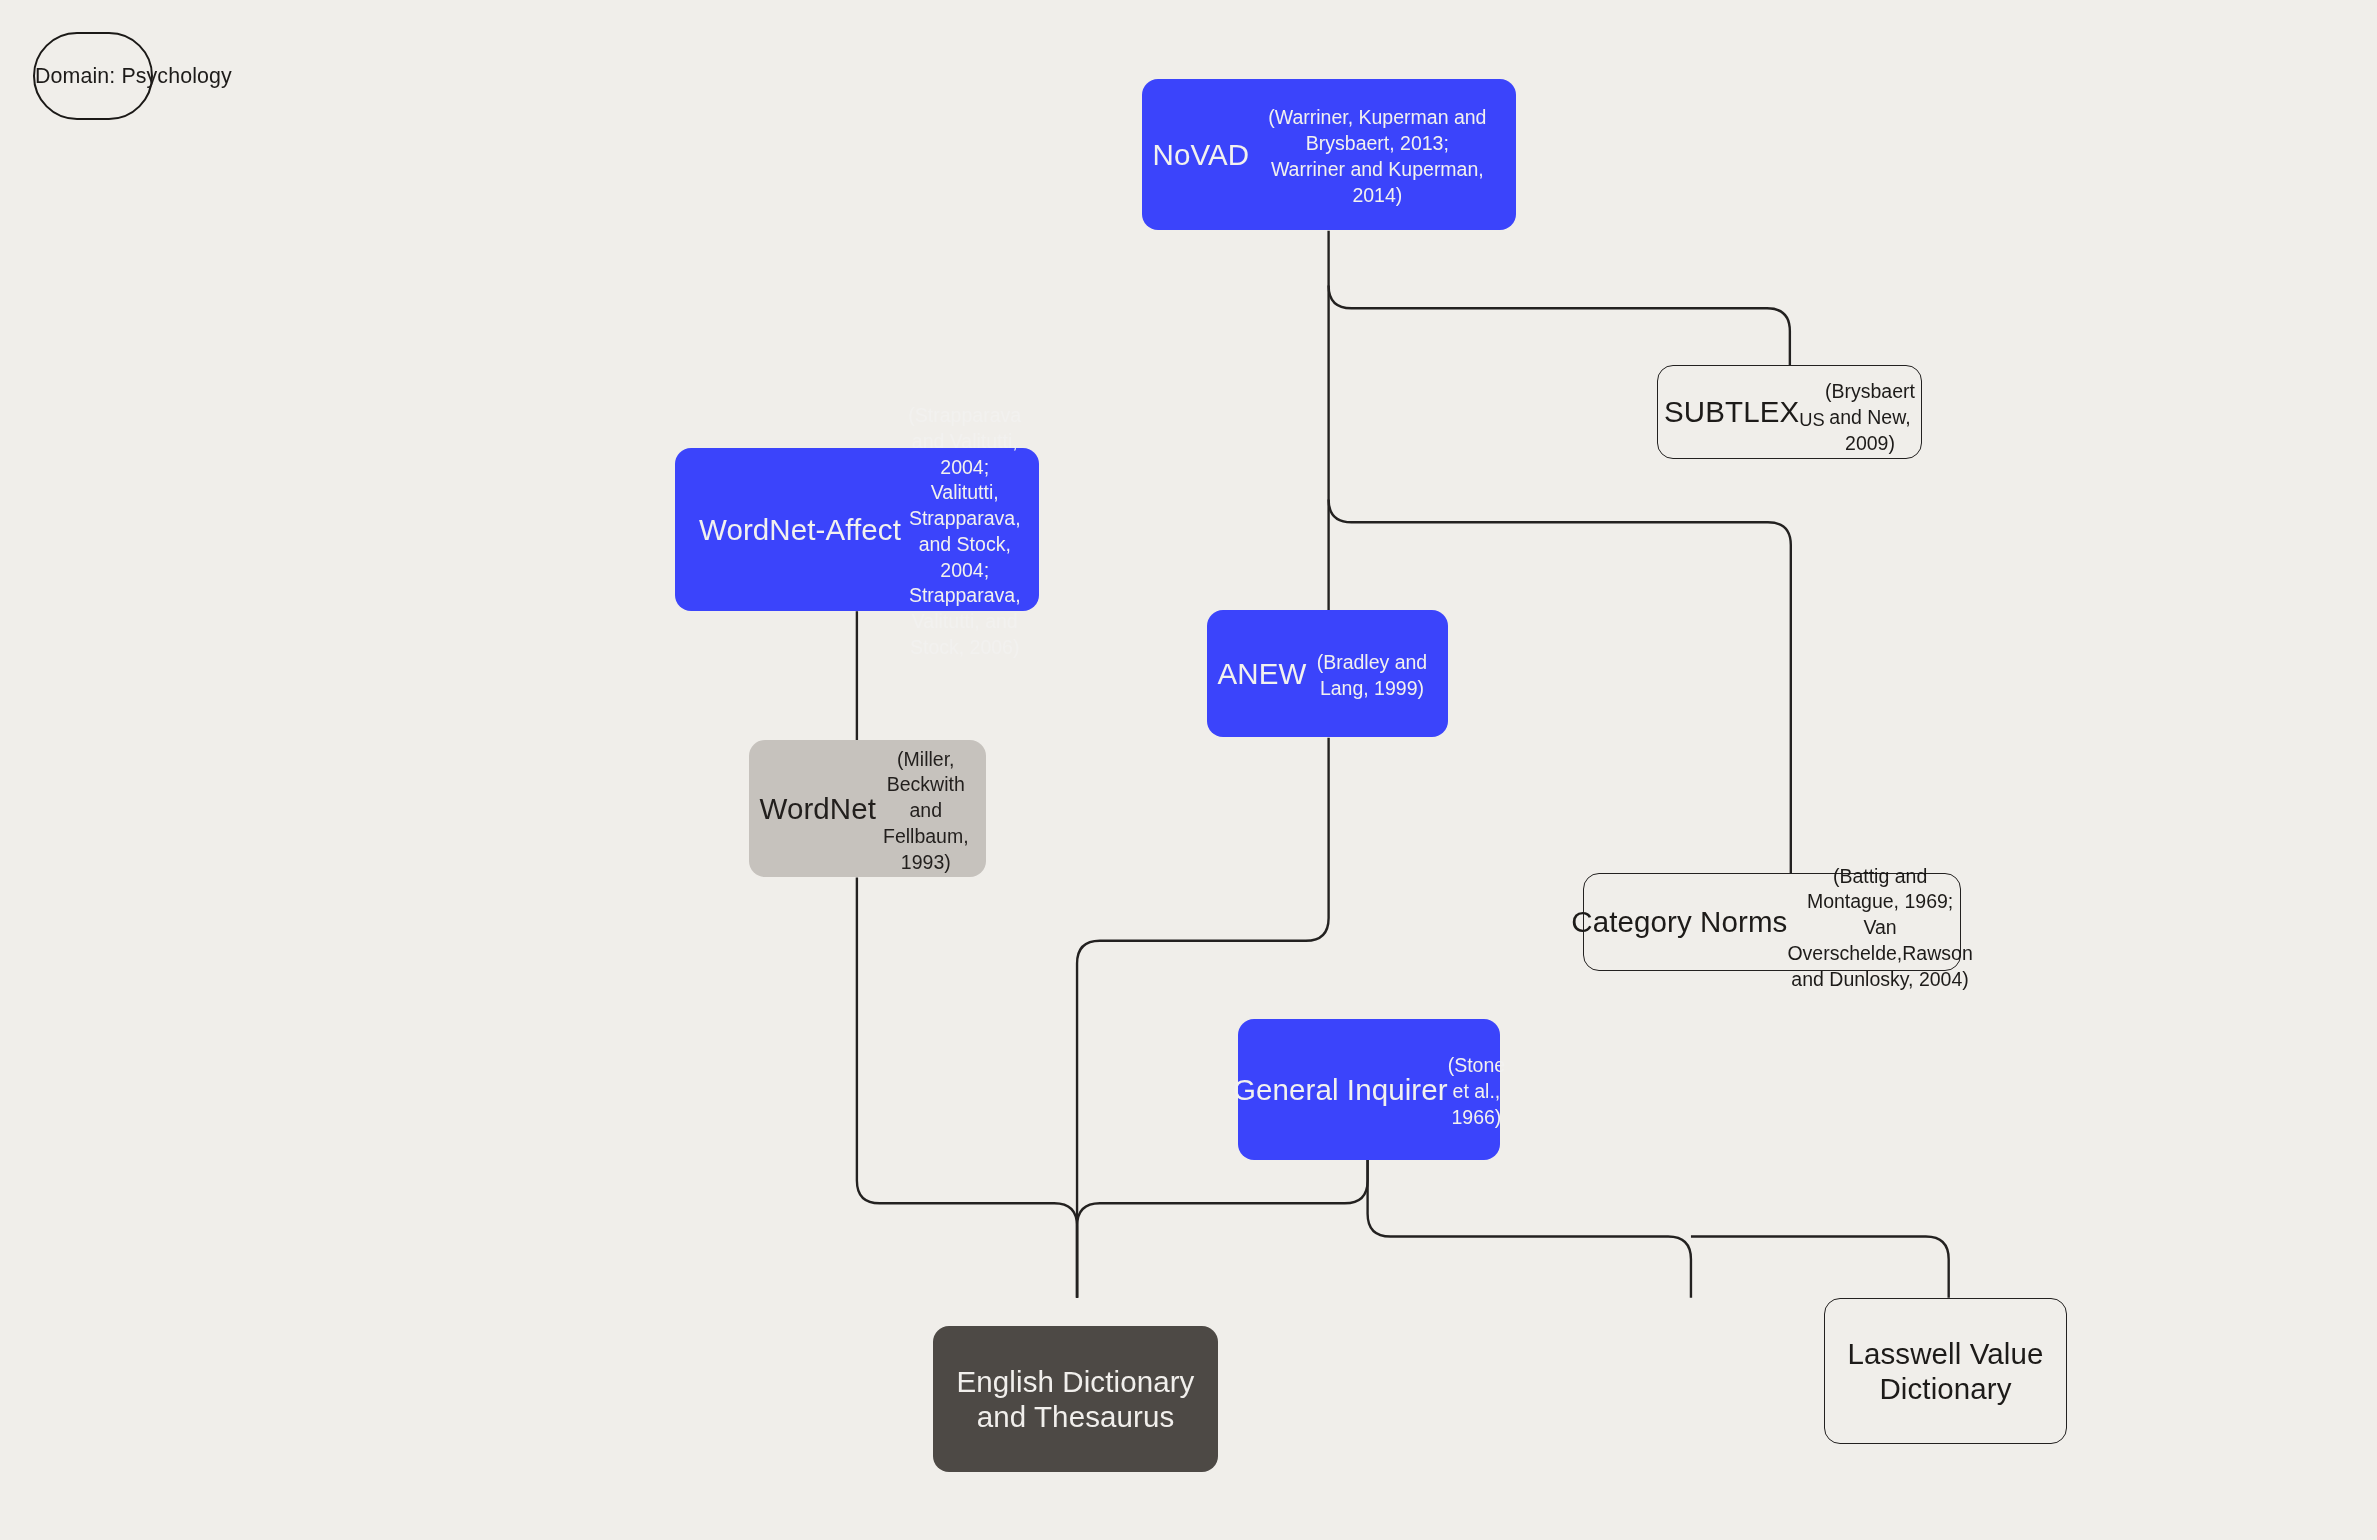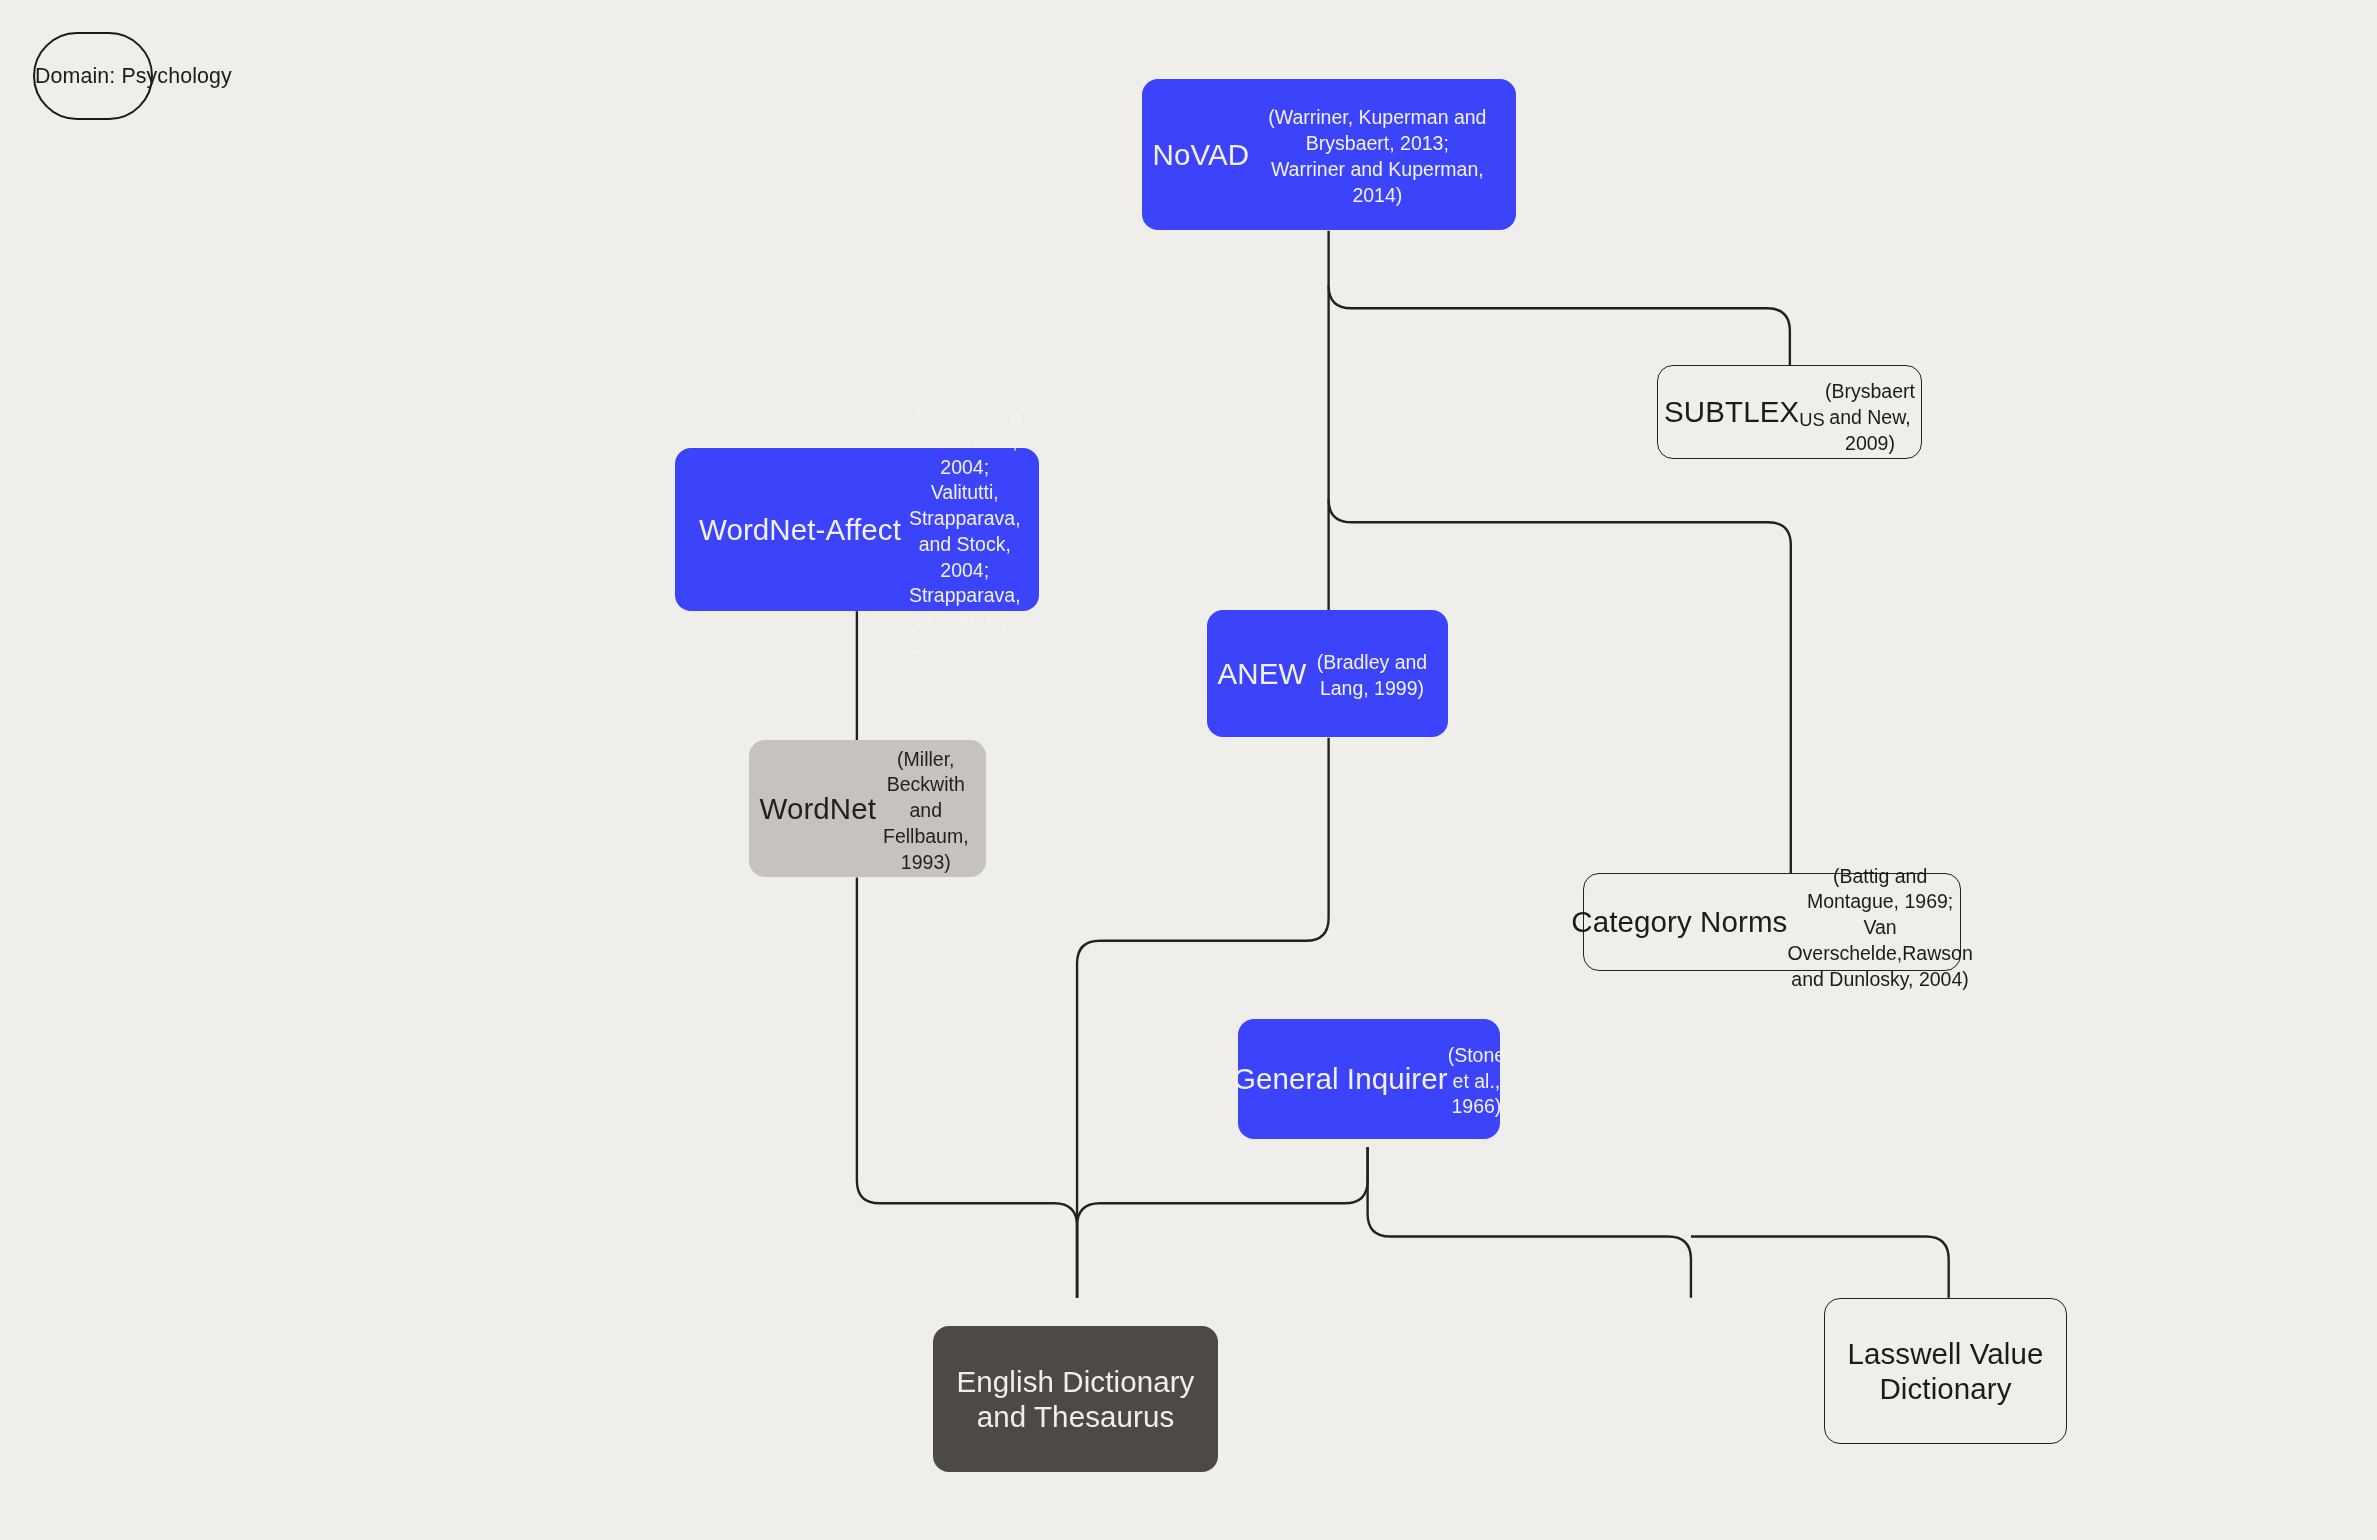--- a/index.html
+++ b/index.html
@@ -161,21 +161,21 @@
     <div class="title">ANEW</div>
     <div class="cite">(Bradley and Lang, 1999)</div>
   </div>
 
   <div class="node outline" style="left:1583px; top:873px; width:378px; height:98px;">
     <div class="title">Category Norms</div>
     <div class="cite nomargin">(Battig and Montague, 1969;
 Van Overschelde,Rawson and Dunlosky, 2004)</div>
   </div>
 
-  <div class="node blue" style="left:1238px; top:1019px; width:262px; height:120px;">
+  <div class="node blue" style="left:1238px; top:1019px; width:262px; height:141px;">
     <div class="title">General Inquirer</div>
     <div class="cite">(Stone et al., 1966)</div>
   </div>
 
   <div class="node dark" style="left:933px; top:1298px; width:285px; height:146px;">
     <div class="title wrap">English Dictionary
 and Thesaurus</div>
   </div>
 
 

